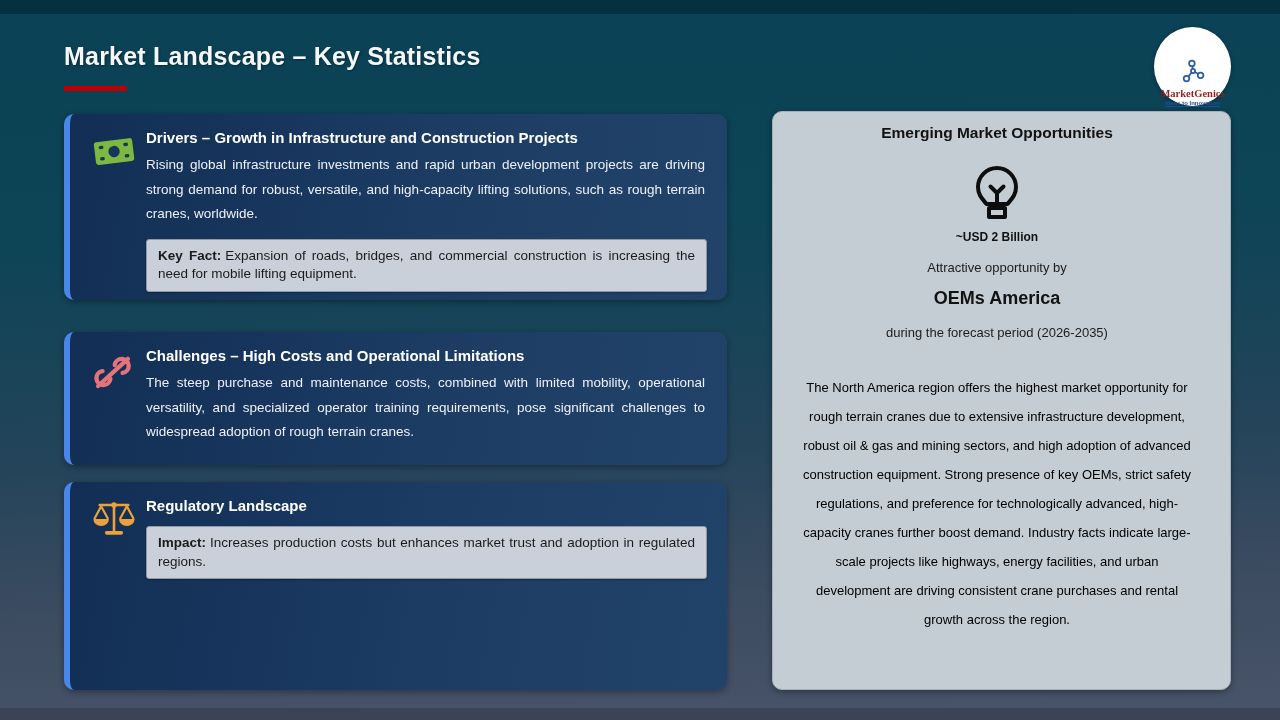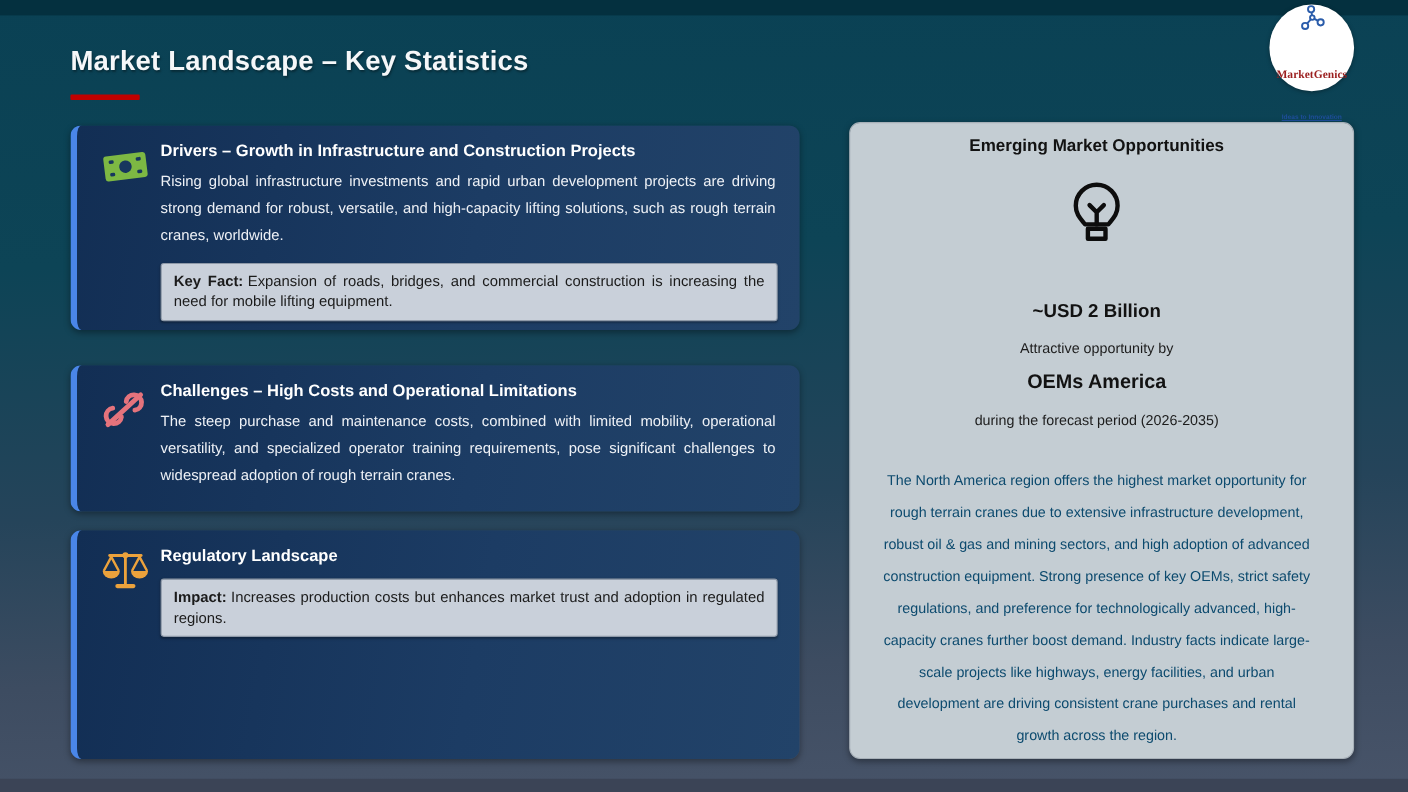--- a/index.html
+++ b/index.html
@@ -24,25 +24,24 @@
     font-size:25px; font-weight:bold; color:#f5f7f9; letter-spacing:0.2px;
     text-shadow:1px 1px 2px rgba(0,0,0,0.35);
   }
   .title-underline {
     position:absolute; left:64px; top:86px; width:63px; height:5px;
     background:#c00000; border-radius:1px;
   }
 
   
   .logo {
-    position:absolute; left:1154px; top:4px; width:77px; height:79px;
+    position:absolute; left:1154px; top:27px; width:77px; height:79px;
     background:#ffffff; border-radius:50%;
-    display:flex; flex-direction:column; align-items:center; justify-content:flex-start;
+    display:flex; flex-direction:column; align-items:center; justify-content:flex-end;
     box-shadow:0 1px 4px rgba(0,0,0,0.35);
-    gap:29px;
   }
   .logo-name { font-family:"Liberation Serif", serif; font-size:10.5px; font-weight:bold; color:#9b1f1f; margin-top:1px; }
   .logo-tagline { font-size:6px; font-weight:bold; color:#1f4e9c; text-decoration:underline; margin-top:1px; }
 
   
   .card {
     position:absolute; left:64px; width:663px;
     background:linear-gradient(100deg,#122e54 0%, #1c3c64 55%, #224369 100%);
     border-left:6px solid #4a86e8;
     border-radius:10px;
@@ -71,25 +70,25 @@
   
   .panel {
     position:absolute; left:772px; top:111px; width:459px; height:579px;
     background:#c4cdd3; border:1px solid #a7b0b8; border-radius:10px;
     text-align:center; color:#121212;
     padding:12px 35px 0 26px;
     box-shadow:0 2px 6px rgba(0,0,0,0.35);
   }
   .panel-heading { font-size:15.5px; font-weight:bold; }
   .panel-bulb { margin-top:22px; }
-  .panel-value { font-size:17px; font-weight:bold; margin-top:42px; }
+  .panel-value { font-size:12px; font-weight:bold; }
   .panel-sub { font-size:13px; margin-top:16px; color:#1c1c1c; }
   .panel-region { font-size:18px; font-weight:bold; margin-top:13px; }
   .panel-desc {
-    font-size:13px; line-height:29px; margin-top:33px; color:#0c4a6e;
+    font-size:13px; line-height:29px; margin-top:33px; color:#000000;
   }
 </style>
 </head>
 <body>
 
 <div class="slide">
   <div class="band-top"></div>
 
   <div class="page-title">Market Landscape – Key Statistics</div>
   <div class="title-underline"></div>

